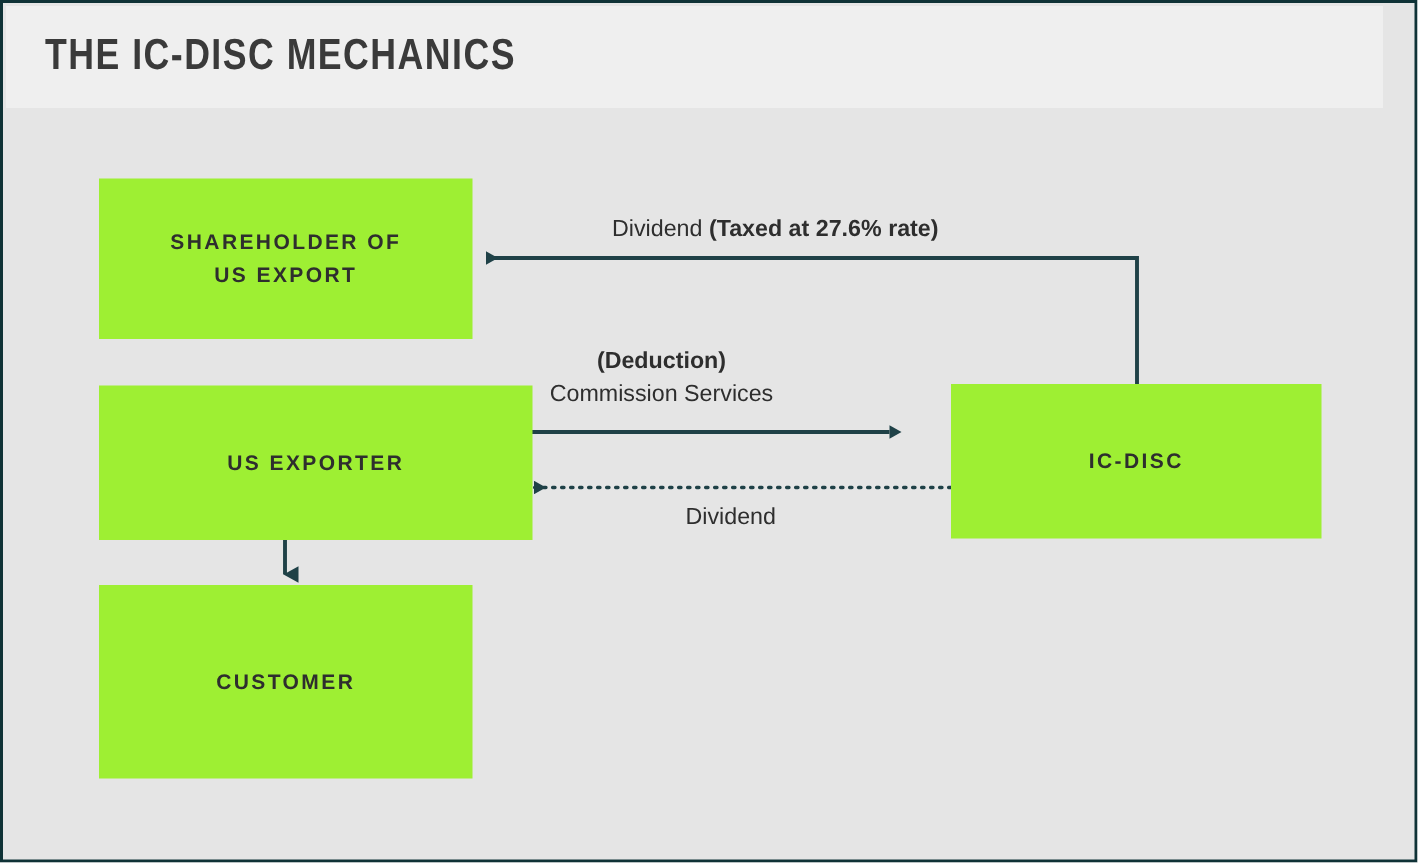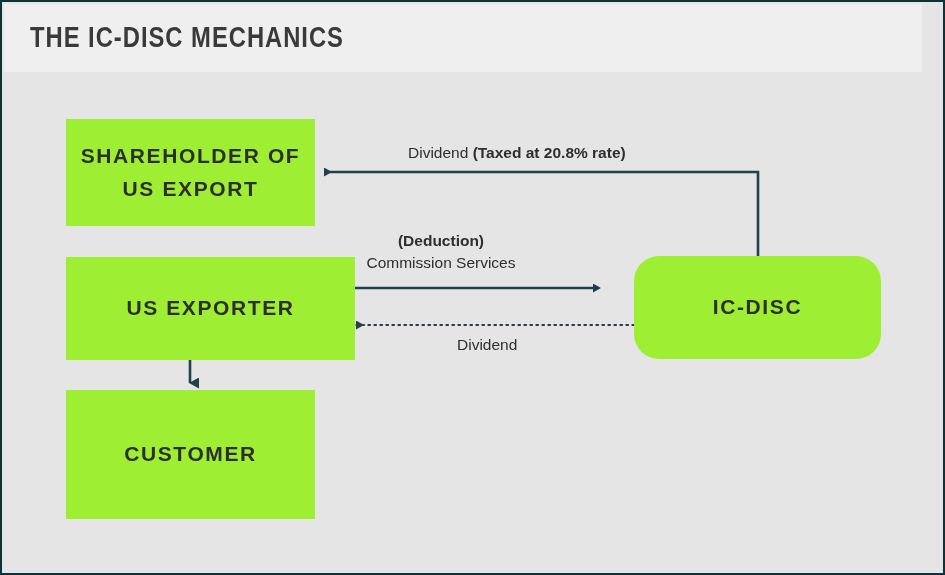--- a/index.html
+++ b/index.html
@@ -59,37 +59,37 @@
     background: #9eef33;
     display: flex;
     flex-direction: column;
     align-items: center;
     justify-content: center;
     text-align: center;
     color: #2e2e2e;
     box-sizing: border-box;
   }
   .node-title {
-    font-size: 21px;
+    font-size: 14px;
     font-weight: bold;
     letter-spacing: 1.6px;
     line-height: 1.55;
   }
   .node-sub {
     font-size: 14.5px;
     font-weight: normal;
     letter-spacing: 0.1px;
     line-height: 1.4;
     margin-top: 2px;
   }
 
   #node-shareholder { left: 64px;  top: 47px;  width: 249px; height: 107px; }
   #node-exporter    { left: 64px;  top: 185px; width: 289px; height: 103px; }
   #node-customer    { left: 64px;  top: 318px; width: 249px; height: 129px; }
-  #node-icdisc      { left: 632px; top: 184px; width: 247px; height: 103px; border-radius: 25px; }
+  #node-icdisc      { left: 632px; top: 184px; width: 247px; height: 103px; }
 
   
   .edge-label {
     position: absolute;
     color: #2e2e2e;
     font-size: 15.5px;
     line-height: 1.45;
     white-space: nowrap;
   }
   .edge-label .bold { font-weight: bold; }
@@ -156,21 +156,21 @@
 
     <div class="node" id="node-customer">
       <div class="node-title">CUSTOMER</div>
     </div>
 
     <div class="node" id="node-icdisc">
       <div class="node-title">IC-DISC</div>
     </div>
 
     <div class="edge-label" id="label-dividend">
-      <span>Dividend </span><span class="bold">(Taxed at 20.8% rate)</span>
+      <span>Dividend </span><span class="bold">(Taxed at 27.6% rate)</span>
     </div>
 
     <div class="edge-label" id="label-commission">
       <div class="bold">(Deduction)</div>
       <div>Commission Services</div>
     </div>
 
     <div class="edge-label" id="label-services">Dividend</div>
 
   </div>

